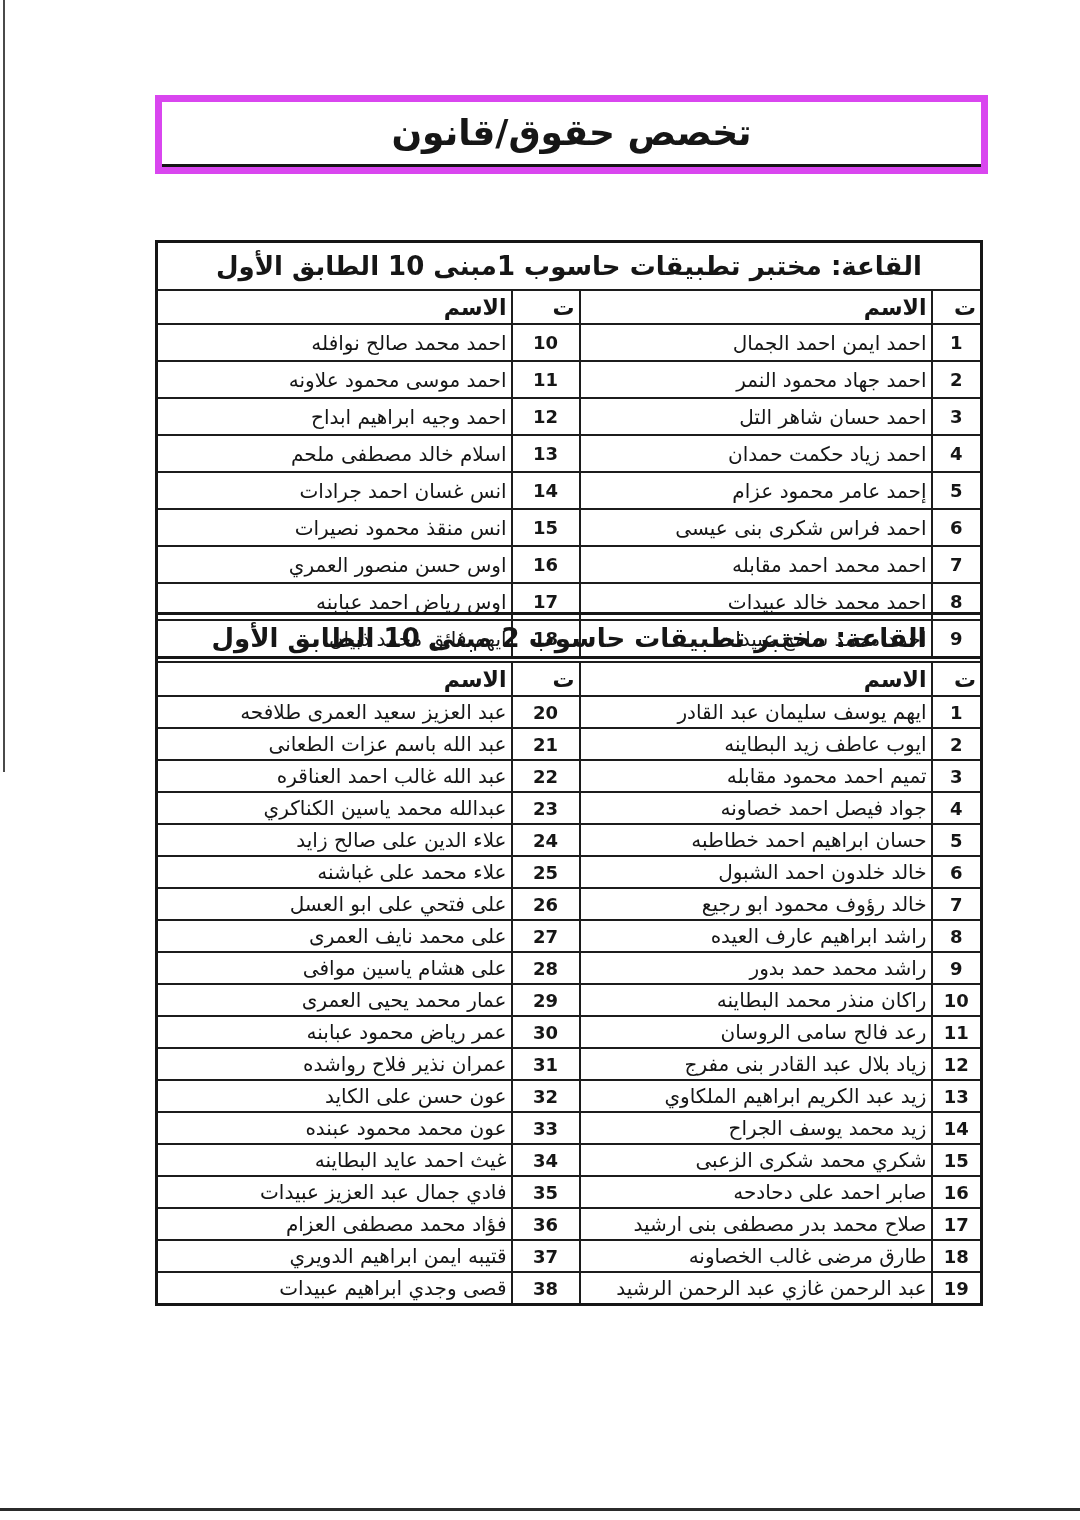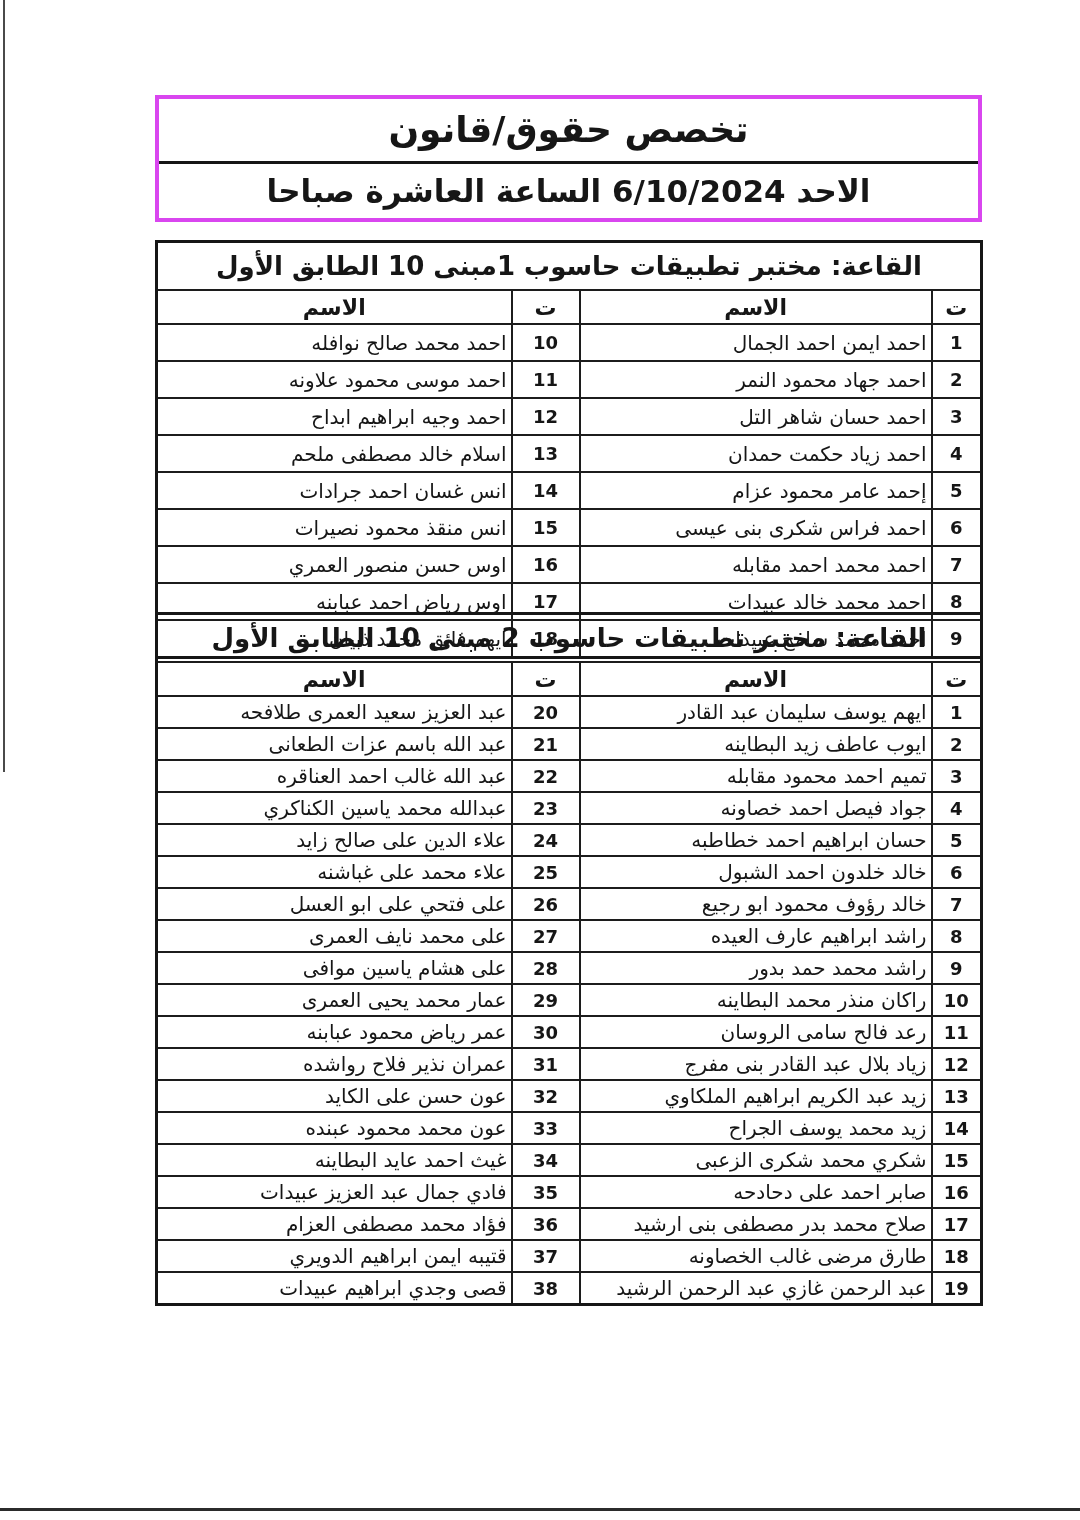--- a/index.html
+++ b/index.html
@@ -27,21 +27,21 @@
   .content {
     position: absolute;
     left: 155px; top: 0;
     width: 825px;
     direction: rtl;
   }
   .header-box {
     position: absolute;
     top: 95px; left: 0;
     width: 819px;
-    border: 4px solid #d946ef;
+    border: 7px solid #d946ef;
   }
   .header-row {
     text-align: center;
     font-weight: bold;
   }
   .header-row.title {
     font-size: 36px;
     line-height: 62px;
     border-bottom: 3px solid #161616;
   }
@@ -66,21 +66,21 @@
   th.caption {
     font-size: 26px;
     font-weight: bold;
     height: 46px;
     text-align: center;
   }
   tr.colhead th {
     font-size: 22px;
     font-weight: bold;
     height: 32px;
-    text-align: center;
+    text-align: right;
   }
   td.num {
     font-size: 18px;
     font-weight: bold;
     text-align: center;
     direction: ltr;
   }
   td.name {
     font-size: 20px;
     text-align: right;
@@ -92,21 +92,20 @@
 <body>
 
 <div class="page">
   <div class="scan-line-left"></div>
   <div class="scan-line-bottom"></div>
 
   <div class="content">
 
     <div class="header-box">
       <div class="header-row title">تخصص حقوق/قانون</div>
-      <div class="header-row datetime">الاحد  6/10/2024 الساعة العاشرة صباحا</div>
     </div>
 
     <table class="roster" data-table-index="0" style="top:240px">
       <colgroup>
         <col style="width:50px">
           <col style="width:352px">
           <col style="width:68px">
           <col style="width:355px">
       </colgroup>
       <thead>

